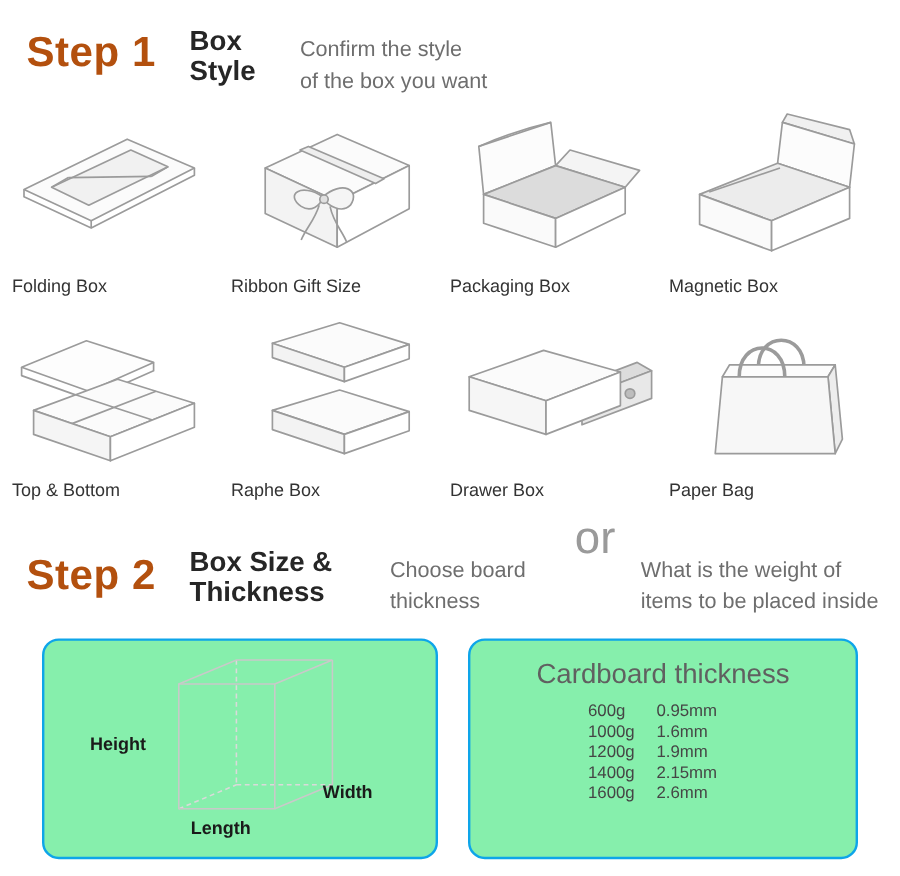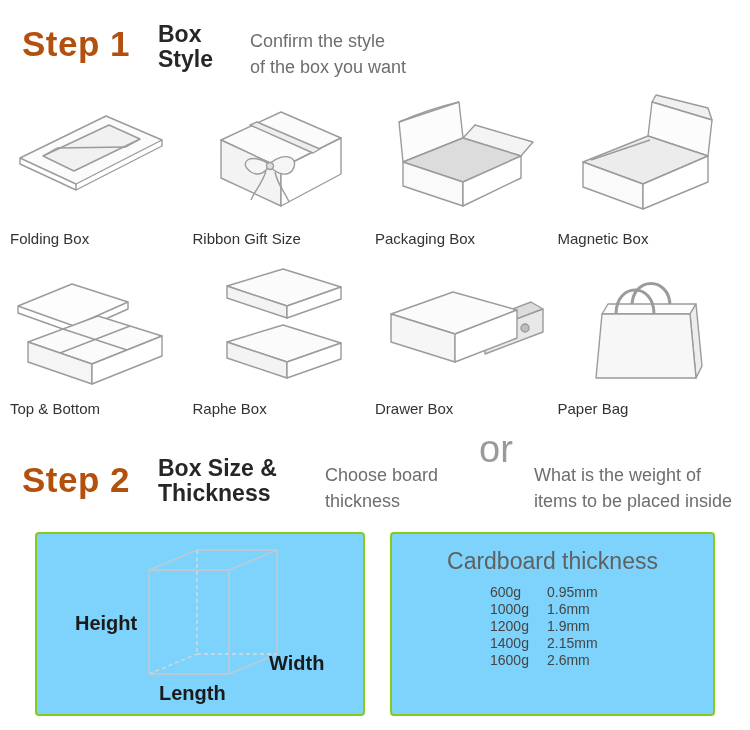--- a/index.html
+++ b/index.html
@@ -15,25 +15,25 @@
   .or-label   { font-size:38px; color:#9a9a9a; }
 
   .box-grid { position:absolute; left:10px; width:730px;
     display:grid; grid-template-columns:repeat(4,1fr); }
   .box-grid.row1 { top:92px; }
   .box-grid.row2 { top:262px; }
   .box-cell { display:flex; flex-direction:column; align-items:flex-start; }
   .box-cell svg { display:block; }
   .box-cell figcaption { font-size:15px; color:#333; margin-top:3px; }
 
-  .panel { position:absolute; border:2px solid #84cc16; border-radius:4px; background:#7dd3fc; }
+  .panel { position:absolute; border:2px solid #0ea5e9; border-radius:14px; background:#86efac; }
   .size-panel  { left:35px;  top:532px; width:330px; height:184px; }
   .thick-panel { left:390px; top:532px; width:325px; height:184px; }
 
-  .dim-label { position:absolute; font-size:20px; font-weight:bold; color:#1a1a1a; }
+  .dim-label { position:absolute; font-size:15px; font-weight:bold; color:#1a1a1a; }
 
   .thick-title { text-align:center; font-size:23px; color:#606060; margin-top:14px; }
   .thick-table { margin:9px 0 0 98px; font-size:14px; color:#454545; line-height:17px; }
   .thick-row .w { display:inline-block; width:57px; }
 </style>
 </head>
 <body>
 
 <div class="abs step-label" style="left:22px; top:24px;">Step 1</div>
 

